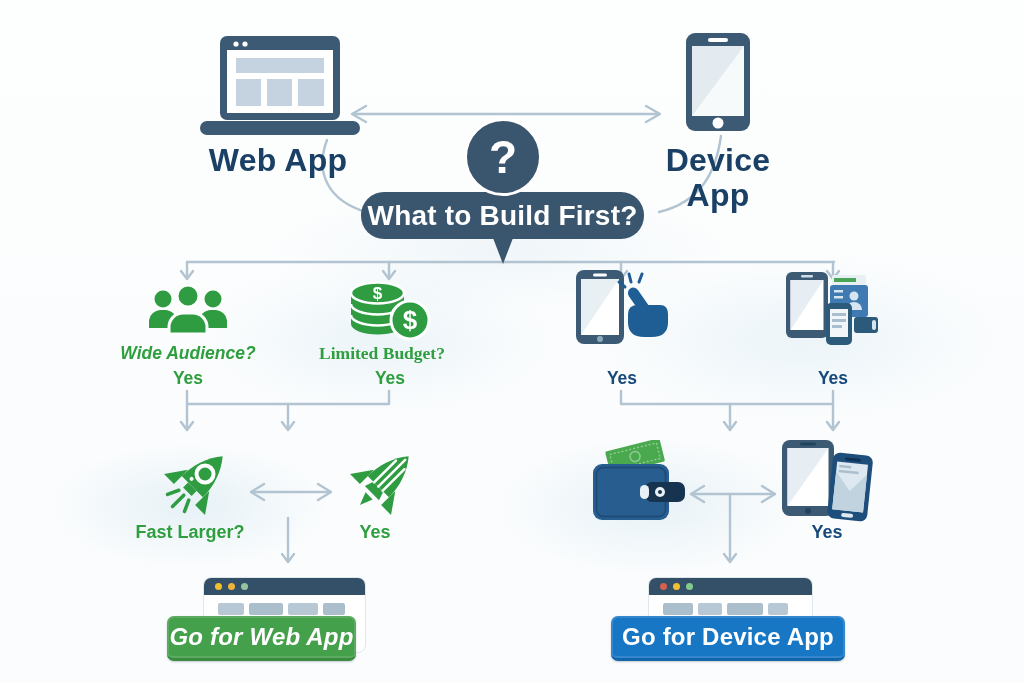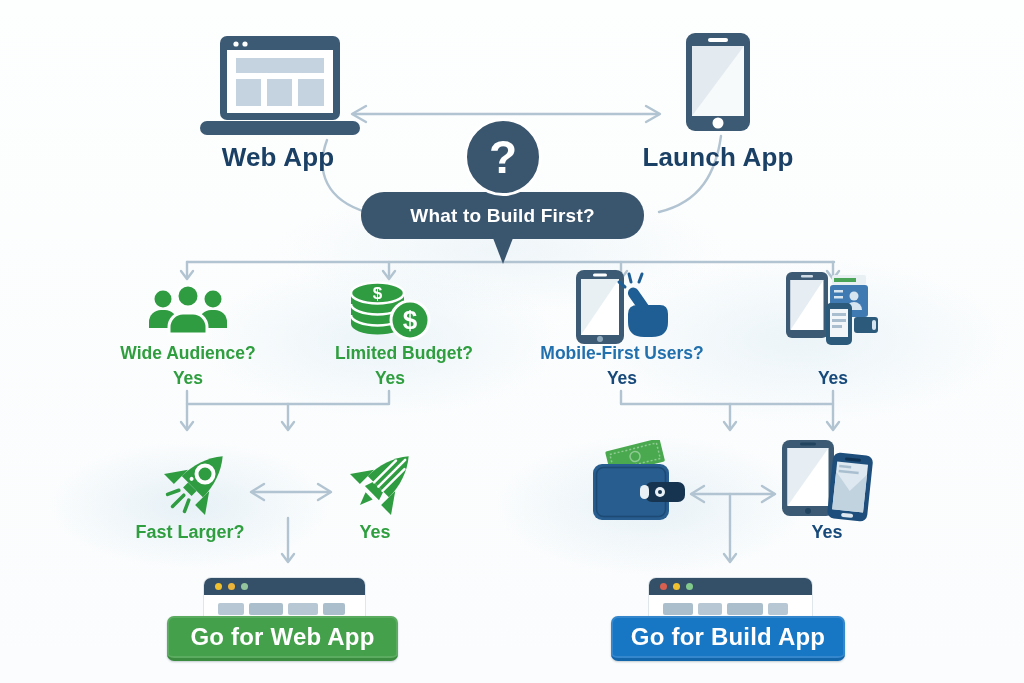--- a/index.html
+++ b/index.html
@@ -12,51 +12,51 @@
       radial-gradient(ellipse 260px 110px at 380px 340px, rgba(210,230,240,.38), transparent 70%),
       radial-gradient(ellipse 300px 120px at 800px 340px, rgba(210,230,240,.38), transparent 70%),
       radial-gradient(ellipse 320px 90px at 500px 250px, rgba(215,232,240,.35), transparent 70%),
       linear-gradient(#fdfefe,#fafcfd);
   }
   .abs{position:absolute;}
   svg{display:block;}
   #connectors{position:absolute;left:0;top:0;z-index:1;}
   .node{position:absolute;z-index:2;}
   .label{position:absolute;z-index:2;text-align:center;font-weight:bold;line-height:1.1;}
-  .lbl-big{font-size:26px;color:#1b4065;letter-spacing:.2px;}
+  .lbl-big{font-size:32px;color:#1b4065;letter-spacing:.2px;}
   .lbl-q{font-size:17.5px;}
   .green-t{color:#2e9e3e;}
   .blue-t{color:#2271ae;}
   .navy-t{color:#17497b;}
   #q-circle{
     left:464px;top:118px;width:78px;height:78px;border-radius:50%;
     background:#3a556e;border:3px solid #ffffff;box-sizing:border-box;
     display:flex;align-items:center;justify-content:center;
     color:#fff;font-size:46px;font-weight:bold;z-index:4;
   }
   #title-pill{
     left:361px;top:192px;width:283px;height:47px;border-radius:23px;
     background:#3a556e;display:flex;align-items:center;justify-content:center;
-    color:#fff;font-size:19px;font-weight:bold;z-index:3;letter-spacing:.2px;
+    color:#fff;font-size:28px;font-weight:bold;z-index:3;letter-spacing:.2px;
   }
   .browser{
     position:absolute;z-index:2;background:#ffffff;border-radius:8px;
     border:1px solid #dfe7ec;overflow:hidden;
   }
   .browser-header{height:17px;background:#344f68;display:flex;align-items:center;gap:6px;padding-left:11px;}
   .dot{width:7px;height:7px;border-radius:50%;}
   .browser-body{padding:8px 10px 0 14px;display:flex;gap:5px;align-items:flex-start;flex-wrap:wrap;}
   .blob{height:12px;border-radius:2px;background:#9fb4c4;opacity:.75;}
   .banner{
     position:absolute;z-index:5;height:42px;border-radius:7px;
     display:flex;align-items:center;justify-content:center;
     color:#fff;font-size:24px;font-weight:bold;letter-spacing:.2px;
     box-shadow:0 1px 2px rgba(30,60,80,.25), inset 0 0 0 2px rgba(255,255,255,.12);
   }
-  #banner-web{left:167px;top:616px;width:231px;background:#45a04b;border-bottom:3px solid #3b8c41;}
+  #banner-web{left:167px;top:616px;width:189px;background:#45a04b;border-bottom:3px solid #3b8c41;font-style:italic;}
   #banner-mobile{left:611px;top:616px;width:234px;background:#1877c5;border-bottom:3px solid #1466ab;}
 </style>
 </head>
 <body>
 
 <div id="canvas">
 
   <svg id="connectors" width="1024" height="683" viewBox="0 0 1024 683">
     <g fill="none" stroke="#b2c4d1" stroke-width="2.4" stroke-linecap="round" stroke-linejoin="round">
 
@@ -123,77 +123,76 @@
 
   <div class="node" style="left:686px;top:33px;">
     <svg width="64" height="98" viewBox="0 0 64 98">
       <rect x="0" y="0" width="64" height="98" rx="9" fill="#3c5a74"></rect>
       <rect x="6" y="13" width="52" height="70" fill="#e4ebf0"></rect>
       <polygon points="6,83 58,13 58,83" fill="#f7fafb"></polygon>
       <rect x="22" y="5" width="20" height="4" rx="2" fill="#ffffff"></rect>
       <circle cx="32" cy="90" r="5.5" fill="#ffffff"></circle>
     </svg>
   </div>
-  <div class="label lbl-big" style="left:638px;top:143px;width:160px;">Launch App</div>
+  <div class="label lbl-big" style="left:638px;top:143px;width:160px;">Device App</div>
 
   <div class="abs" id="q-circle">
     <span>?</span>
   </div>
   <div class="abs" id="title-pill">
     <span>What to Build First?</span>
   </div>
 
   <div class="node" style="left:148px;top:283px;">
     <svg width="80" height="58" viewBox="0 0 80 58">
       <g fill="#2f9c41">
         <circle cx="15" cy="16" r="8.5"></circle>
         <path d="M1,45 v-6 a12,12 0 0 1 12,-12 h4 a12,12 0 0 1 12,12 v6 z"></path>
         <circle cx="65" cy="16" r="8.5"></circle>
         <path d="M51,45 v-6 a12,12 0 0 1 12,-12 h4 a12,12 0 0 1 12,12 v6 z"></path>
         <circle cx="40" cy="13" r="11" stroke="#fdfefe" stroke-width="3"></circle>
         <path d="M21,51 v-7 a14,14 0 0 1 14,-14 h10 a14,14 0 0 1 14,14 v7 z" stroke="#fdfefe" stroke-width="3"></path>
       </g>
     </svg>
   </div>
-  <div class="label lbl-q green-t" style="left:98px;top:344px;width:180px;">Wide Audience?</div>
+  <div class="label lbl-q green-t" style="left:98px;top:344px;width:180px;font-style:italic;">Wide Audience?</div>
   <div class="label lbl-q green-t" style="left:98px;top:369px;width:180px;">Yes</div>
 
   <div class="node" style="left:348px;top:278px;">
     <svg width="84" height="64" viewBox="0 0 84 64">
       <path d="M3,15 V46 a26.5,10.5 0 0 0 53,0 V15 Z" fill="#2f9c41"></path>
       <path d="M3,26 A26.5,10.5 0 0 0 56,26" fill="none" stroke="#fdfefe" stroke-width="2.5"></path>
       <path d="M3,37 A26.5,10.5 0 0 0 56,37" fill="none" stroke="#fdfefe" stroke-width="2.5"></path>
       <ellipse cx="29.5" cy="15" rx="26.5" ry="10.5" fill="#2f9c41" stroke="#fdfefe" stroke-width="2.5"></ellipse>
       <text x="29.5" y="21" font-size="17" font-weight="bold" fill="#ffffff" text-anchor="middle" font-family="Liberation Sans, sans-serif">$</text>
       <circle cx="62" cy="42" r="19" fill="#2f9c41" stroke="#fdfefe" stroke-width="3"></circle>
       <text x="62" y="51" font-size="26" font-weight="bold" fill="#ffffff" text-anchor="middle" font-family="Liberation Sans, sans-serif">$</text>
     </svg>
   </div>
-  <div class="label lbl-q green-t" style="left:314px;top:344px;width:180px;">Limited Budget?</div>
+  <div class="label lbl-q green-t" style="left:292px;top:344px;width:180px;font-family:Liberation Serif, serif;">Limited Budget?</div>
   <div class="label lbl-q green-t" style="left:300px;top:369px;width:180px;">Yes</div>
 
   <div class="node" style="left:576px;top:268px;">
     <svg width="92" height="80" viewBox="0 0 92 80">
       <rect x="0" y="2" width="48" height="74" rx="8" fill="#3c5a74"></rect>
       <rect x="5" y="11" width="38" height="56" fill="#ffffff"></rect>
       <polygon points="5,67 5,11 43,11" fill="#e9f0f4"></polygon>
       <rect x="17" y="5.5" width="14" height="3" rx="1.5" fill="#ffffff"></rect>
       <circle cx="24" cy="71" r="3" fill="#8fa9bd"></circle>
       <g fill="#1e5e95">
         <rect x="58" y="18" width="11" height="32" rx="5.5" transform="rotate(-35 63 34)"></rect>
         <path d="M52,46 q0,-9 10,-9 h22 q8,0 8,9 v8 q0,15 -16,15 h-8 q-16,0 -16,-15 z"></path>
       </g>
       <g stroke="#1e5e95" stroke-width="3" stroke-linecap="round">
         <path d="M49,19 l-6,-5"></path>
         <path d="M55,14 l-2,-8"></path>
         <path d="M63,14 l3,-8"></path>
       </g>
     </svg>
   </div>
-  <div class="label lbl-q blue-t" style="left:537px;top:344px;width:170px;">Mobile-First Users?</div>
   <div class="label lbl-q navy-t" style="left:537px;top:369px;width:170px;">Yes</div>
 
   <div class="node" style="left:786px;top:272px;">
     <svg width="95" height="74" viewBox="0 0 95 74">
       <rect x="0" y="0" width="42" height="66" rx="6" fill="#3c5a74"></rect>
       <rect x="4.5" y="8" width="33" height="50" fill="#ffffff"></rect>
       <polygon points="4.5,58 4.5,8 37.5,8" fill="#e7eef3"></polygon>
       <rect x="15" y="3" width="12" height="2.5" rx="1" fill="#cfdce6"></rect>
       <rect x="46" y="3" width="34" height="10" rx="2" fill="#e9f0f4"></rect>
       <rect x="48" y="6" width="22" height="4" fill="#4aa558"></rect>
@@ -314,16 +313,16 @@
       <span class="dot" style="background:#82c98c"></span>
     </div>
     <div class="browser-body">
       <span class="blob" style="width:30px;background:#8fa8bb"></span>
       <span class="blob" style="width:24px"></span>
       <span class="blob" style="width:36px;background:#8fa8bb"></span>
       <span class="blob" style="width:20px"></span>
     </div>
   </div>
   <div class="banner" id="banner-mobile">
-    <span>Go for Build App</span>
+    <span>Go for Device App</span>
   </div>
 
 </div>
 
 </body></html>

